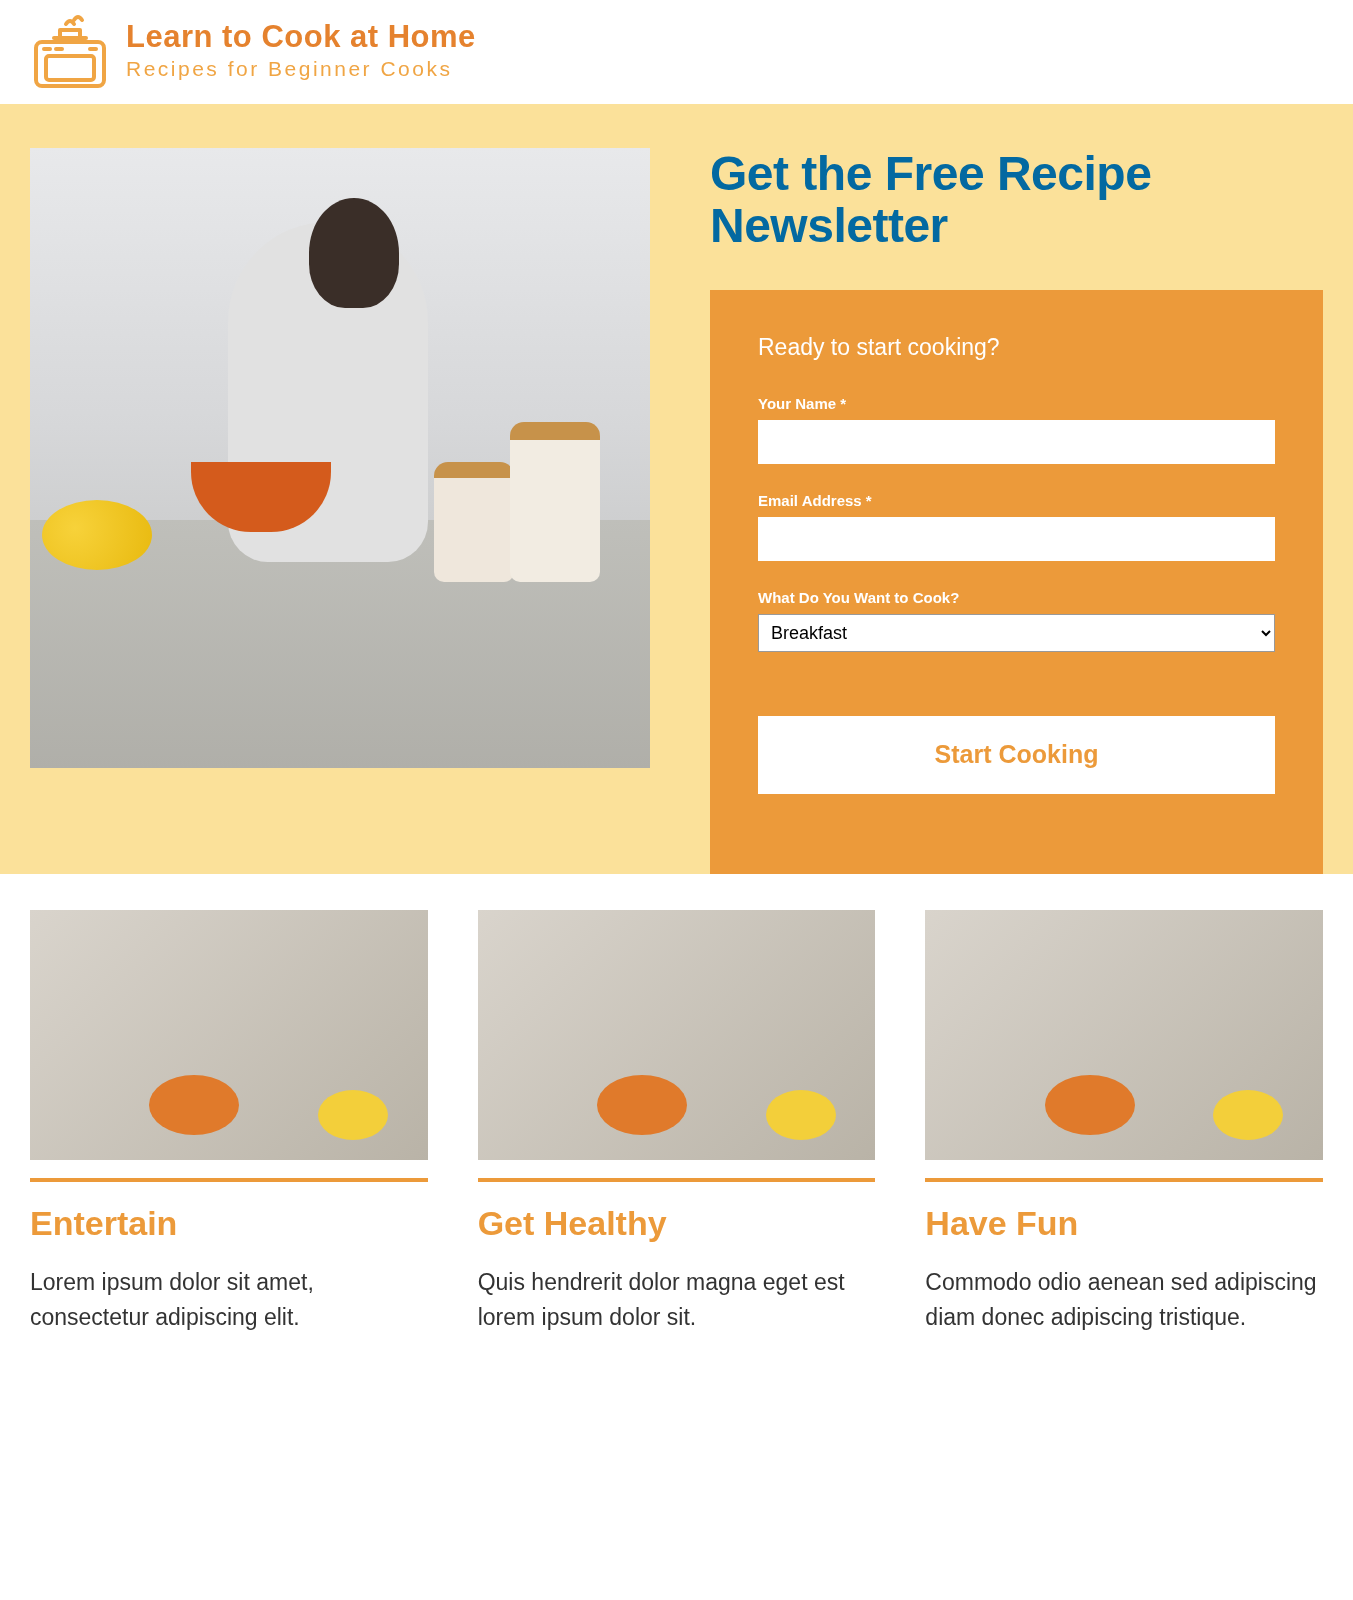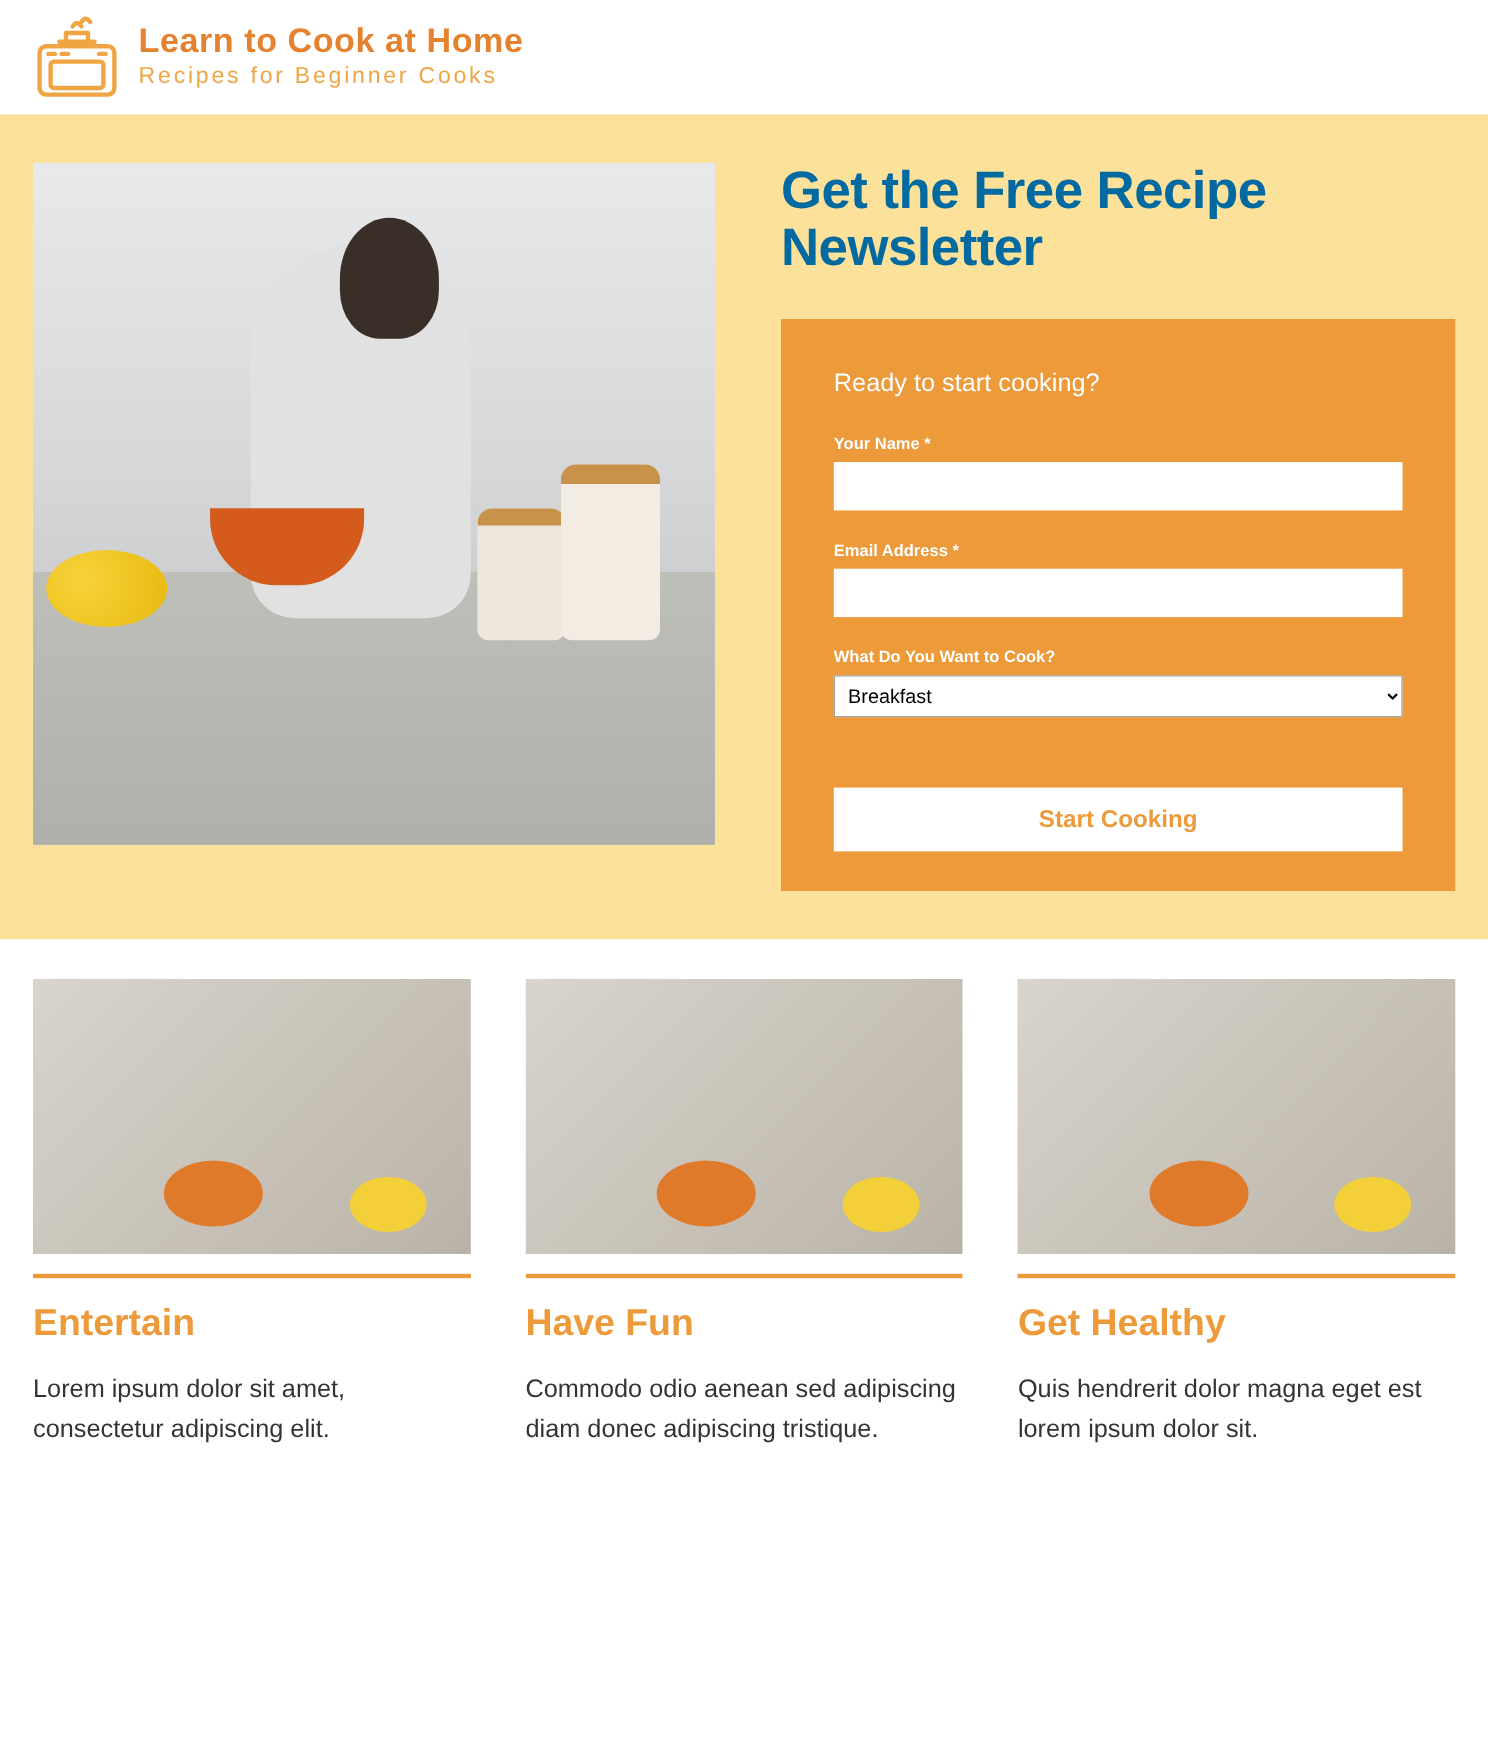--- a/index.html
+++ b/index.html
@@ -90,21 +90,21 @@
   .hero-title {
     font-size: 48px;
     line-height: 1.08;
     font-weight: 800;
     color: #0369a1;
     margin-bottom: 38px;
     letter-spacing:-0.5px;
   }
   .form-card {
     background: #ec9a3a;
-    padding: 44px 48px 36px 48px;
+    padding: 44px 48px 80px 48px;
     position: relative;
     z-index: 2;
   }
   .form-intro {
     color: #fff;
     font-size: 23px;
     margin-bottom: 34px;
   }
   .form-label {
     color: #fff;
@@ -126,25 +126,25 @@
     width: 100%;
     height: 38px;
     background: #fff;
     border: 1px solid #999;
     padding: 4px 8px;
     font-size: 18px;
     margin-bottom: 64px;
   }
   .submit-btn {
     width: 100%;
-    height: 58px;
+    height: 78px;
     background: #fff;
     border: none;
     color: #ec9a3a;
-    font-size: 22px;
+    font-size: 25px;
     font-weight: 800;
     cursor: pointer;
   }
 
   
   .why-section {
     padding: 36px 30px 60px 30px;
     background: #fff;
     position: relative;
   }
@@ -263,26 +263,26 @@
       <hr class="card-rule">
       <div class="card-title">Entertain</div>
       <div class="card-text">Lorem ipsum dolor sit amet, consectetur adipiscing elit.</div>
     </div>
     <div class="card">
       <div class="card-image">
         <div class="accent"></div>
           <div class="accent2"></div>
       </div>
       <hr class="card-rule">
-      <div class="card-title">Have Fun</div>
-      <div class="card-text">Commodo odio aenean sed adipiscing diam donec adipiscing tristique.</div>
+      <div class="card-title">Get Healthy</div>
+      <div class="card-text">Quis hendrerit dolor magna eget est lorem ipsum dolor sit.</div>
     </div>
     <div class="card">
       <div class="card-image">
         <div class="accent"></div>
           <div class="accent2"></div>
       </div>
       <hr class="card-rule">
-      <div class="card-title">Get Healthy</div>
-      <div class="card-text">Quis hendrerit dolor magna eget est lorem ipsum dolor sit.</div>
+      <div class="card-title">Have Fun</div>
+      <div class="card-text">Commodo odio aenean sed adipiscing diam donec adipiscing tristique.</div>
     </div>
   </div>
 </section>
 
 </body></html>

